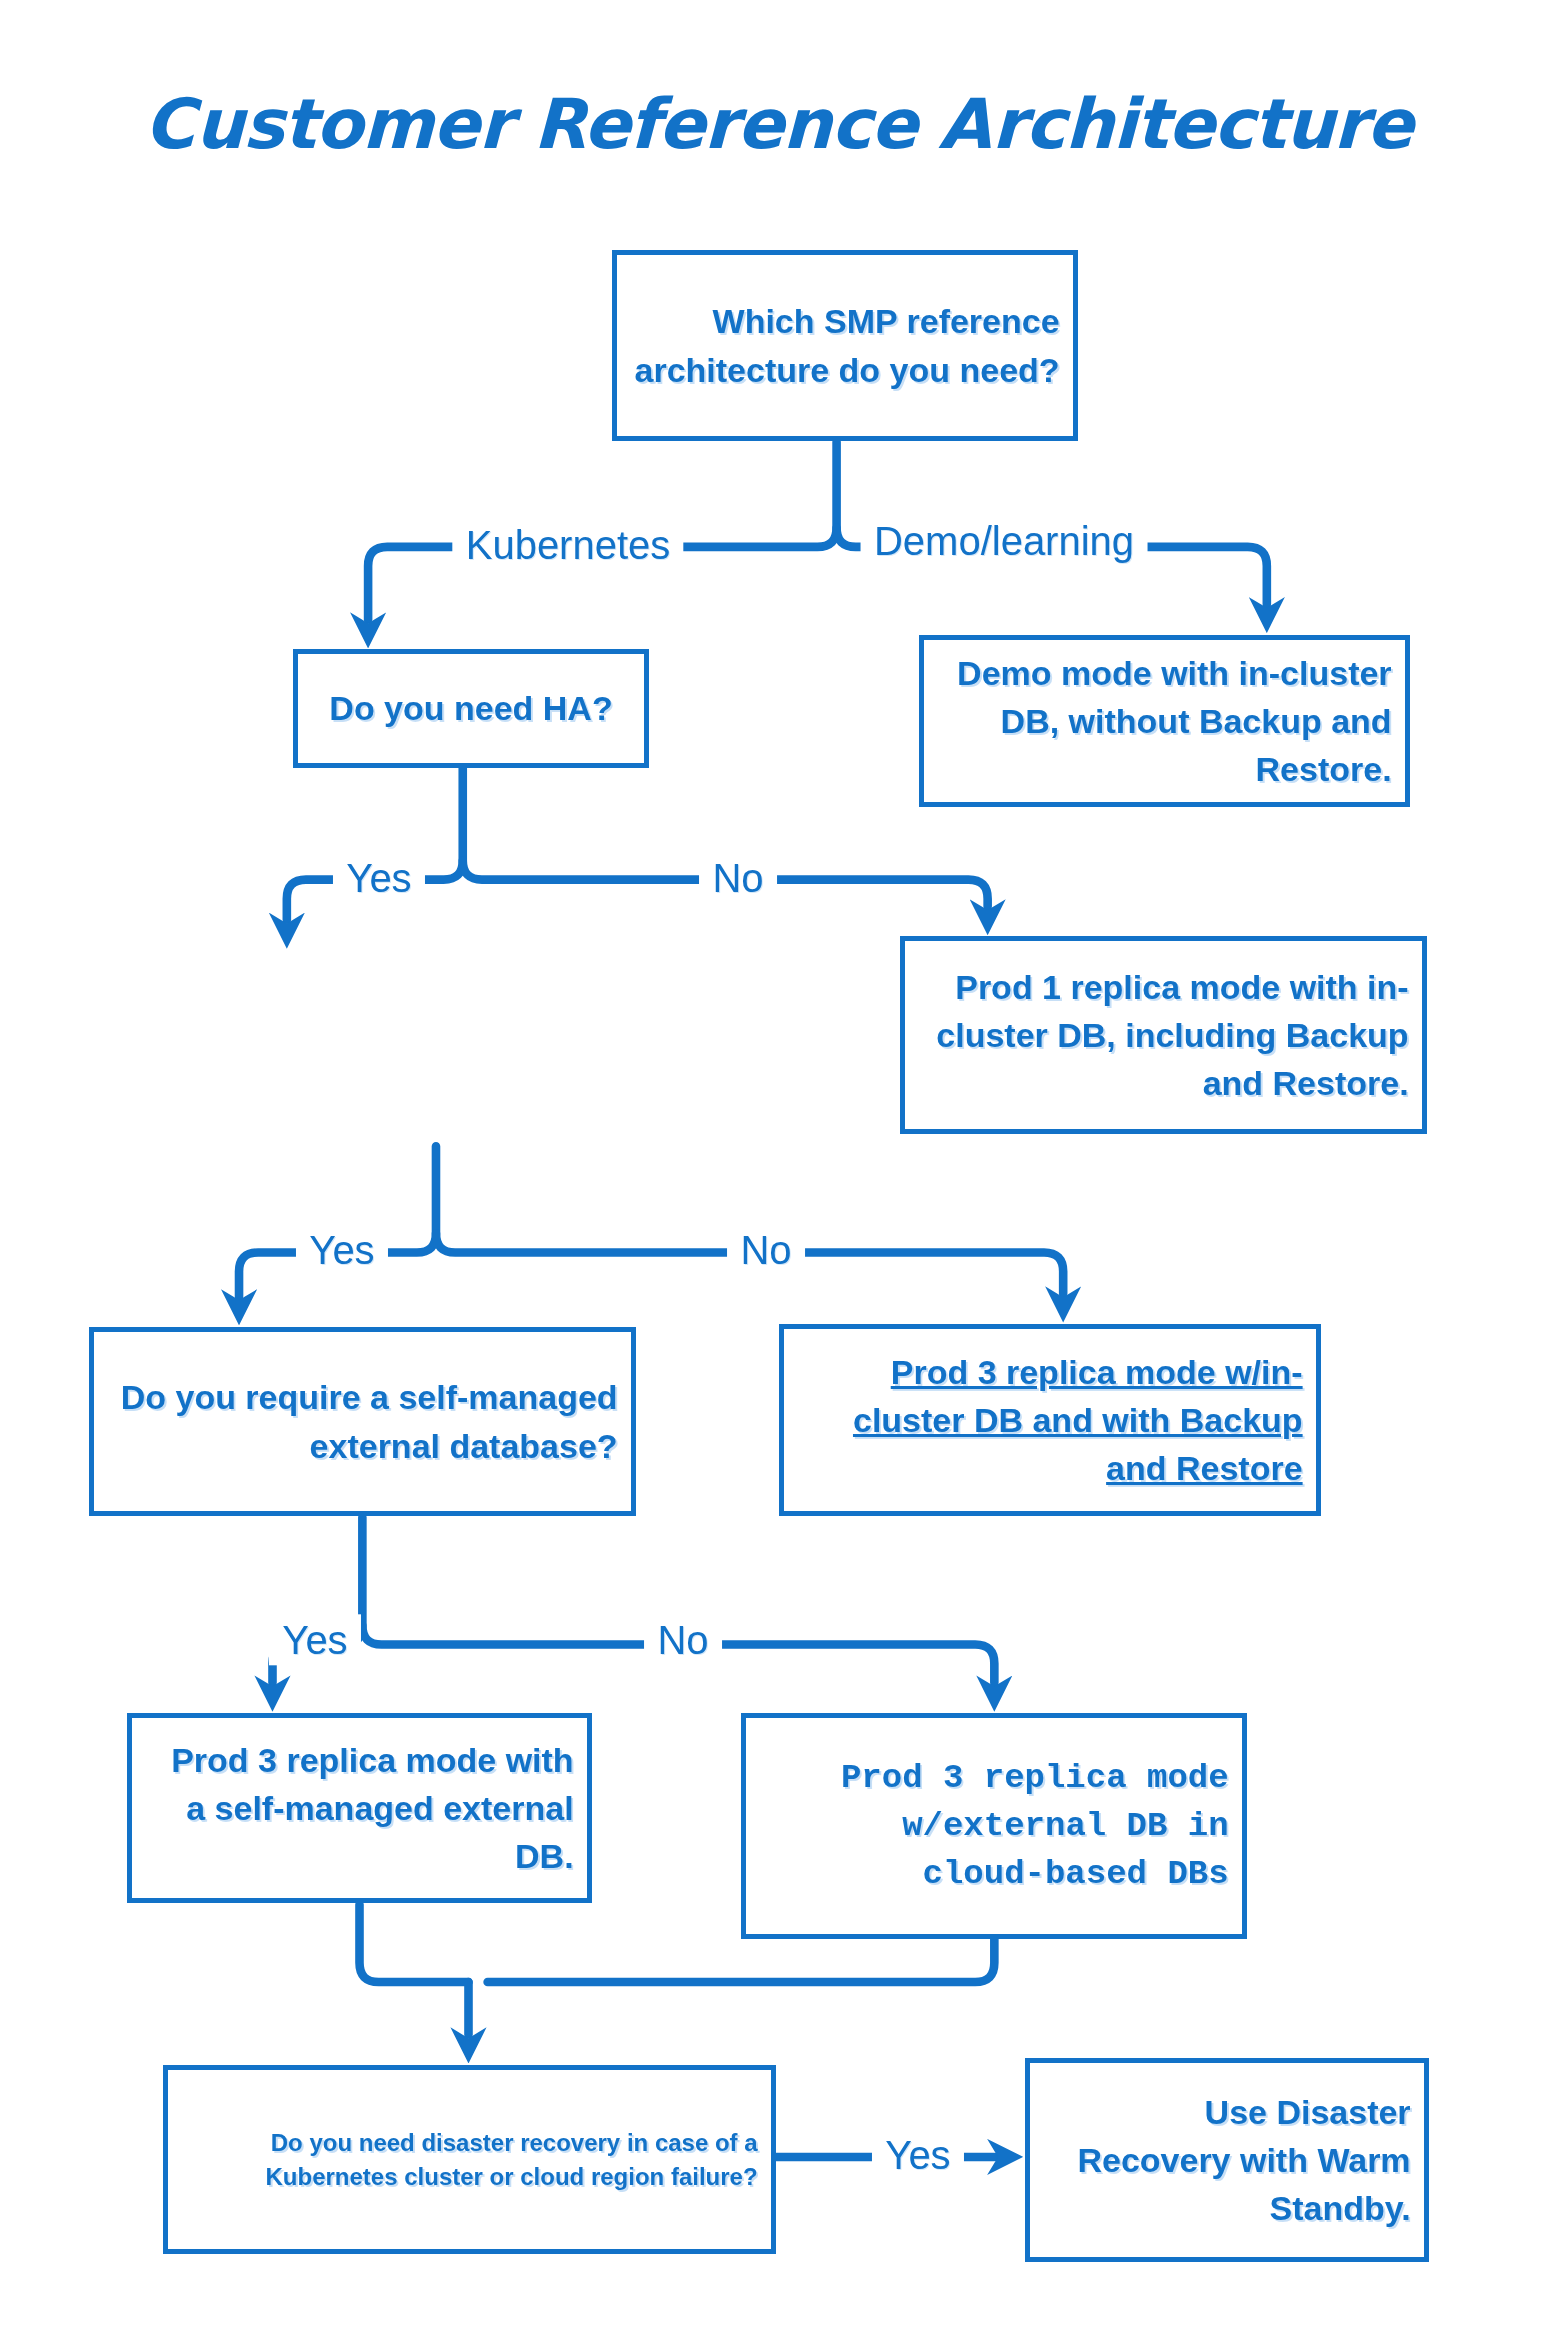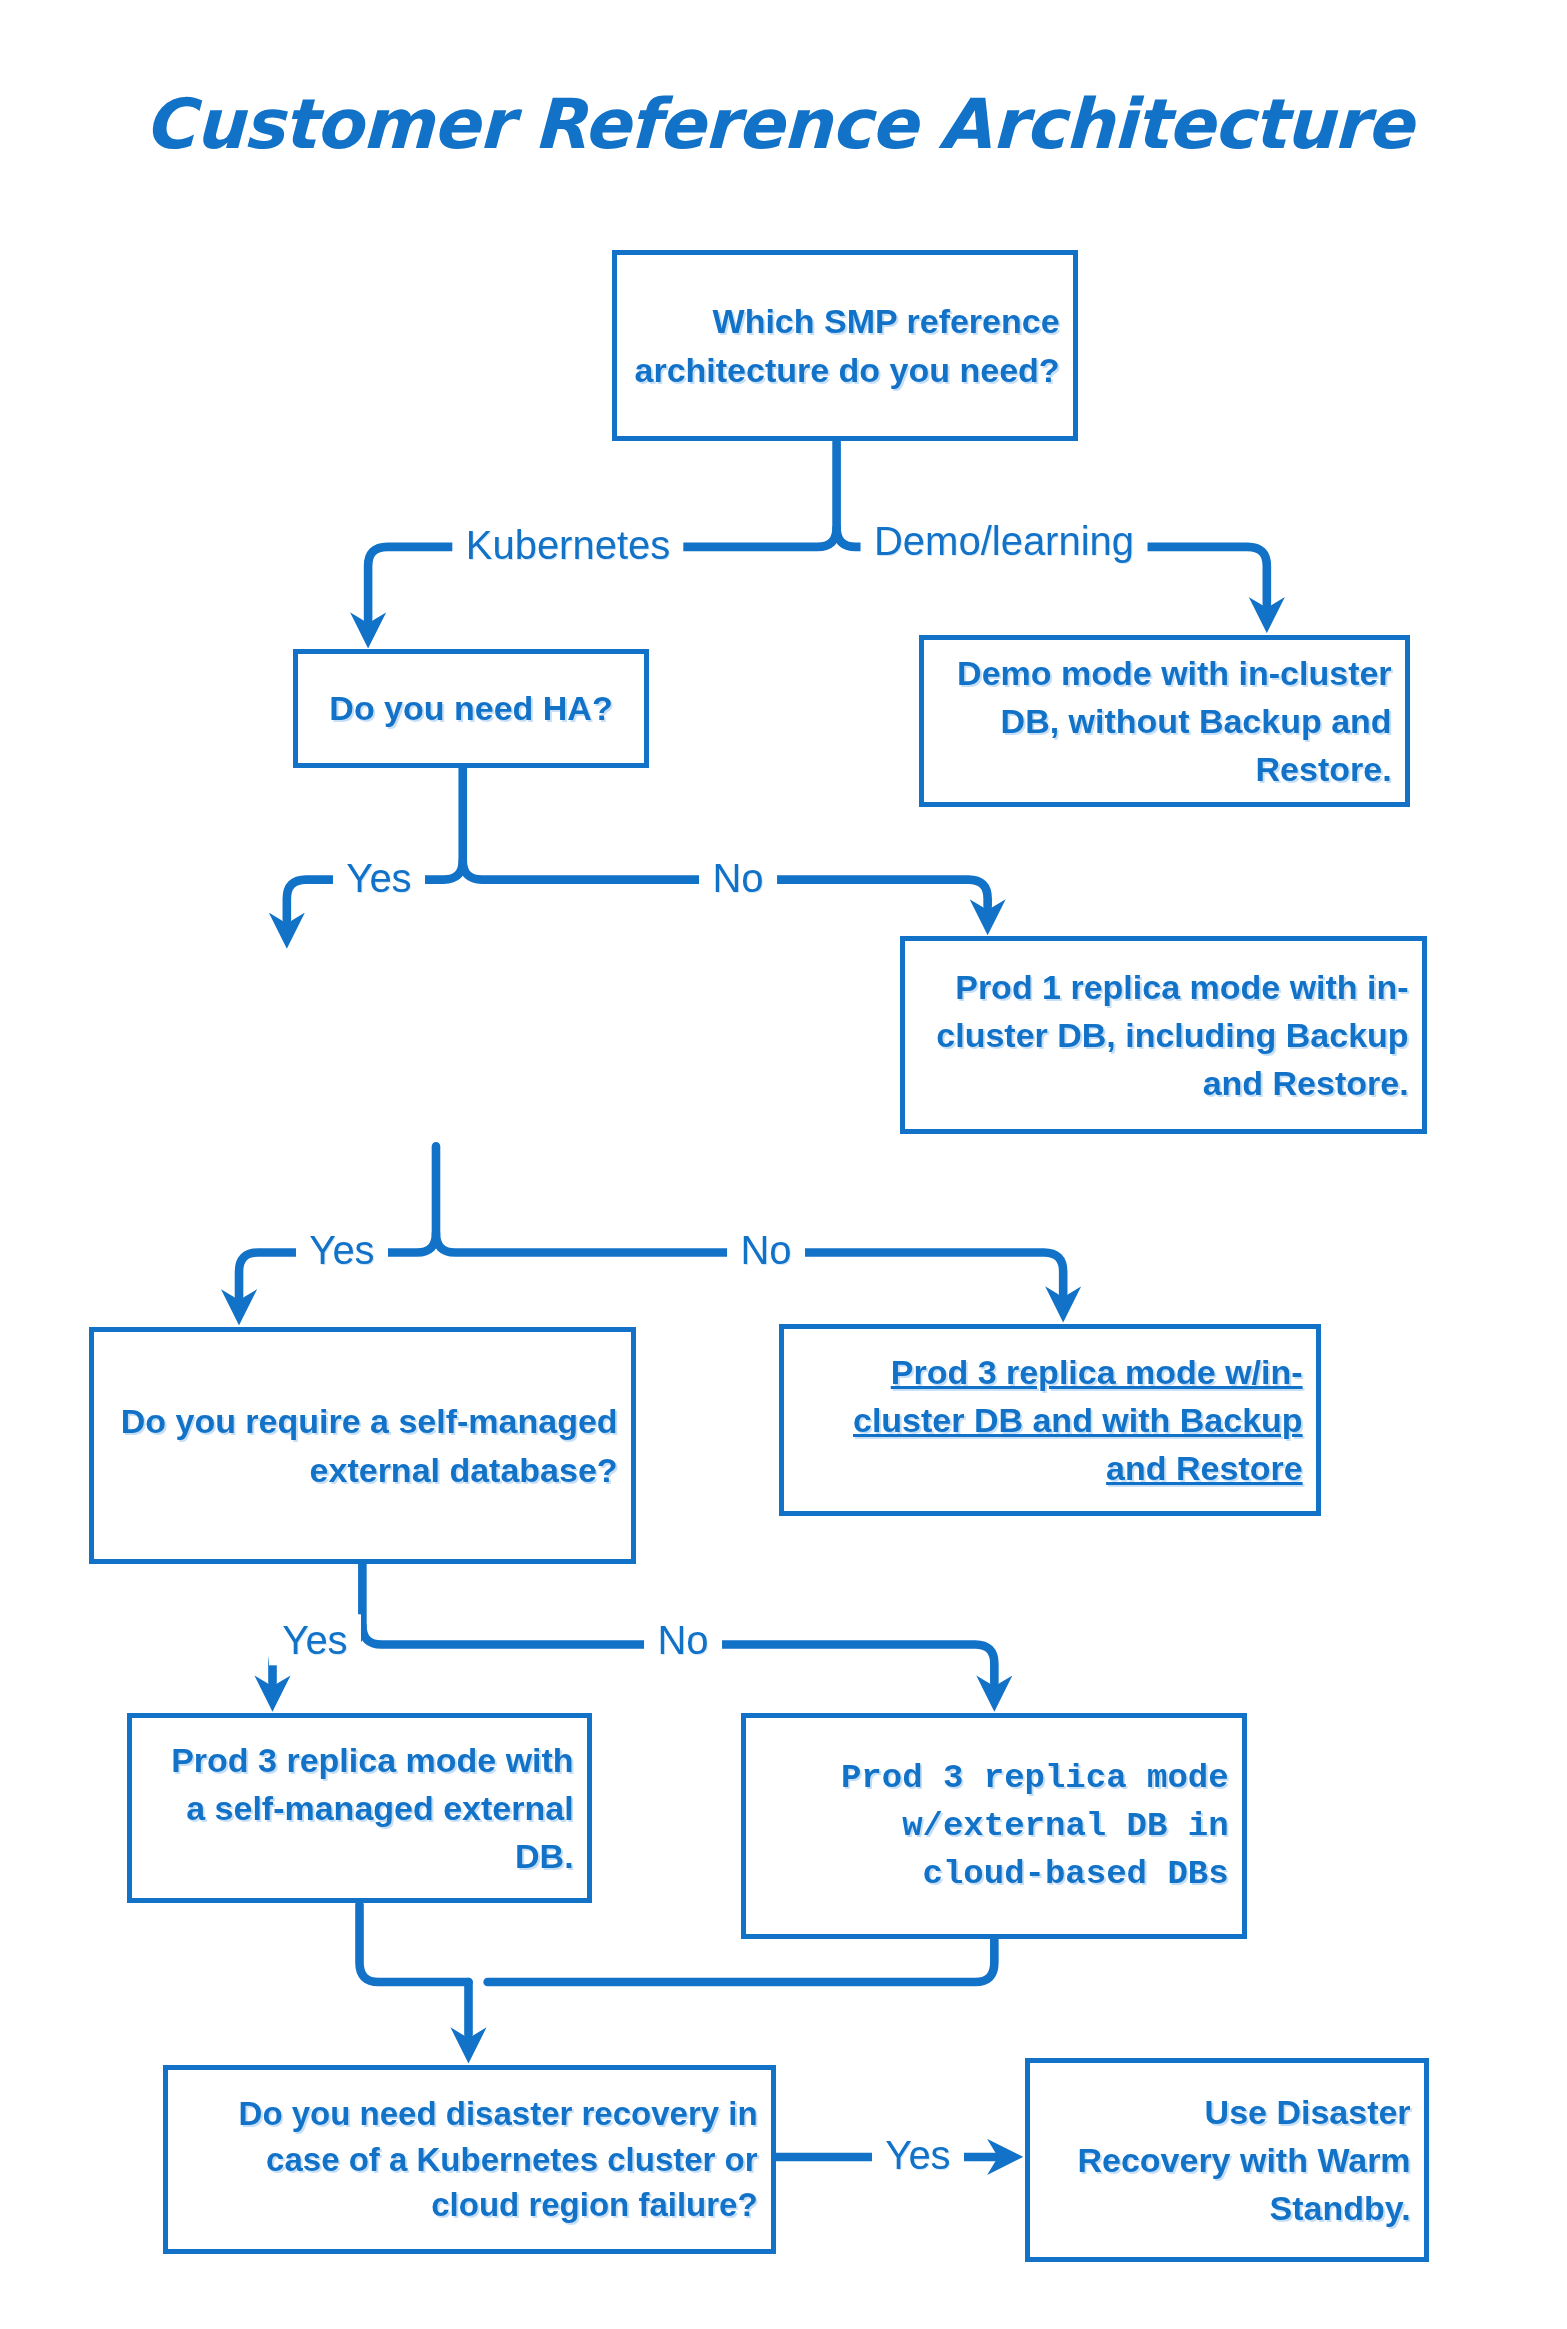--- a/index.html
+++ b/index.html
@@ -40,21 +40,21 @@
     font-weight: 700;
     font-size: 34px;
     line-height: 1.42;
     text-align: right;
     display: flex;
     align-items: center;
     justify-content: center;
     padding: 5.7px 13.4px;
     text-shadow: 1.9px 1.9px 0 rgba(130,185,235,0.45);
   }
-  .node.small-text { font-size: 33px; line-height: 1.38; }
+  .node.small-text { font-size: 24px; line-height: 1.38; }
   .edge-label {
     position: absolute;
     transform: translate(-50%, -50%);
     background: #ffffff;
     color: #1272C8;
     font-weight: 400;
     font-size: 40px;
     line-height: 1;
     padding: 5.7px 13.4px;
     white-space: nowrap;
@@ -98,21 +98,21 @@
 
   <div class="node" style="left:612px; top:250px; width:466px; height:191px;">Which SMP reference architecture do you need?</div>
 
   <div class="node" style="left:919px; top:635px; width:491px; height:172px;">Demo mode with in-cluster DB, without Backup and Restore.</div>
 
   <div class="node" style="left:293px; top:649px; width:356px; height:119px;">Do you need HA?</div>
 
   <div class="node" style="left:900px; top:936px; width:527px; height:198px;">Prod 1 replica mode with in-cluster DB, including Backup and Restore.</div>
 
 
-  <div class="node" style="left:89px; top:1327px; width:547px; height:237px;">Do you require a self-managed external database?</div>
+  <div class="node" style="left:89px; top:1327px; width:547px; height:189px;">Do you require a self-managed external database?</div>
 
   <div class="node" style="left:779px; top:1324px; width:542px; height:192px;text-decoration:underline;">Prod 3 replica mode w/in-cluster DB and with Backup and Restore</div>
 
   <div class="node" style="left:127px; top:1713px; width:465px; height:190px;">Prod 3 replica mode with a self-managed external DB.</div>
 
   <div class="node" style="left:741px; top:1713px; width:506px; height:226px;font-family:Liberation Mono, monospace;">Prod 3 replica mode w/external DB in cloud-based DBs</div>
 
   <div class="node small-text" style="left:163px; top:2065px; width:613px; height:189px;">Do you need disaster recovery in case of a Kubernetes cluster or cloud region failure?</div>
 
   <div class="node" style="left:1025px; top:2058px; width:404px; height:204px;">Use Disaster Recovery with Warm Standby.</div>

